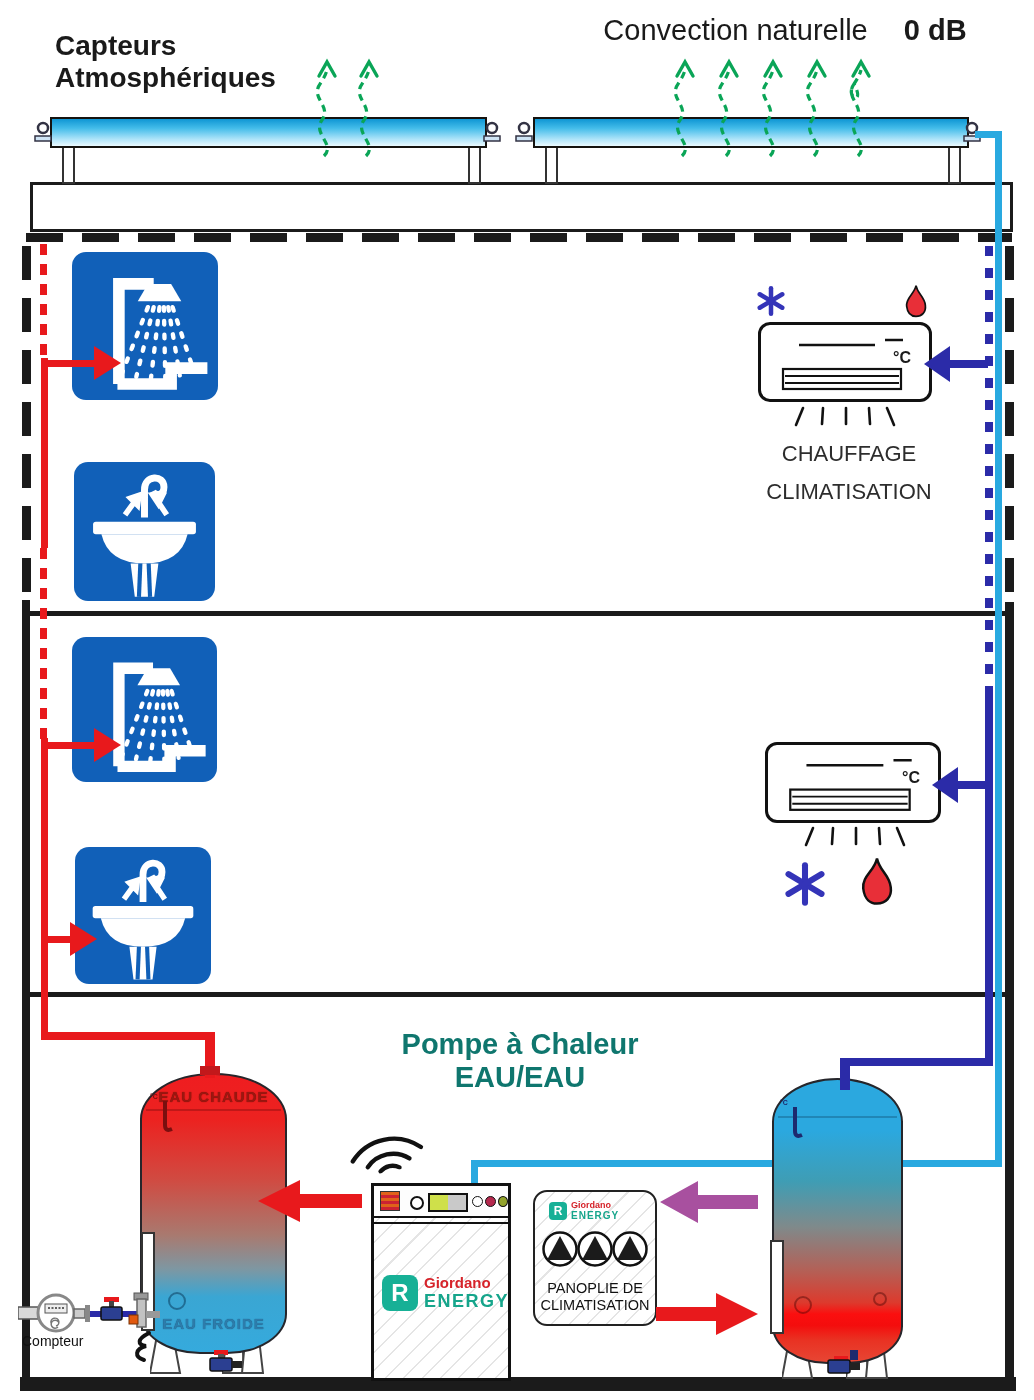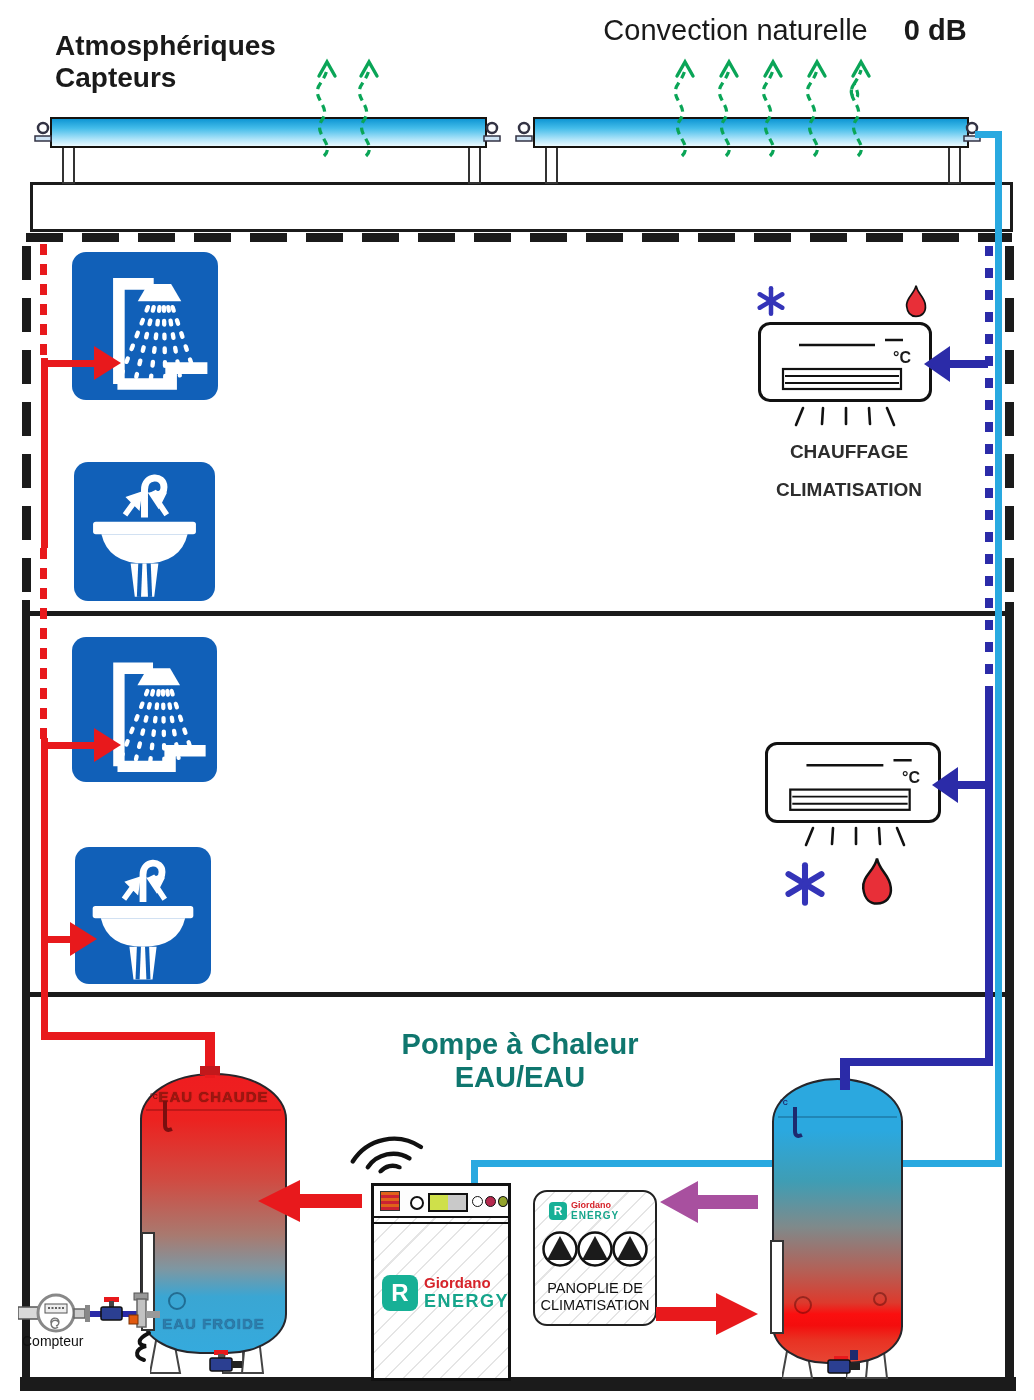--- a/index.html
+++ b/index.html
@@ -17,32 +17,32 @@
   .pipe-cyan{background:#29a9e0;}
   .collector{border:2px solid #15130f;background:linear-gradient(180deg,#0f96d4 0%,#45bdea 35%,#b7e7fa 78%,#eafaff 100%);}
   .leg{width:9px;background:#fff;border:2px solid #333;}
   .iconbox{background:#1160b8;border-radius:14px;}
   .redhead{width:0;height:0;border-top:17px solid transparent;border-bottom:17px solid transparent;border-left:27px solid #e8191c;}
   .bold{font-weight:bold;margin-left:28px;}
   .hatch{background-image:repeating-linear-gradient(135deg,rgba(110,110,110,.18) 0 1.5px,transparent 1.5px 13px);background-color:#fff;}
   .tank{border:2px solid #26262b;}
   .tanklabel{position:absolute;left:0;right:0;text-align:center;font-weight:bold;font-size:15px;letter-spacing:1px;}
   .acunit{border:3px solid #111;border-radius:12px;background:#fff;}
-  .ctext{position:absolute;text-align:center;font-weight:bold;font-size:19px;color:#2d2d2d;}
+  .ctext{position:absolute;text-align:center;font-weight:normal;font-size:22px;color:#2d2d2d;}
   .ptitle{text-align:center;font-weight:bold;font-size:29px;color:#0f766e;}
   svg{display:block;}
 </style>
 </head>
 <body>
 
 <div id="canvas">
 
   <div class="abs" style="left:55px;top:30px;font-size:28px;font-weight:bold;line-height:32px;">
+    <div>Capteurs</div>
     <div>Atmosphériques</div>
-    <div>Capteurs</div>
   </div>
   <div class="abs" style="left:560px;top:14px;width:450px;text-align:center;font-size:29px;">
     <span>Convection naturelle</span>
     <span class="bold">0 dB</span>
   </div>
 
   <div class="abs" style="left:30px;top:182px;width:977px;height:44px;border:3px solid #1b1b1b;background:#fff;"></div>
 
   <div class="abs leg" style="left:62px;top:146px;height:34px;"></div>
   <div class="abs leg" style="left:468px;top:146px;height:34px;"></div>

